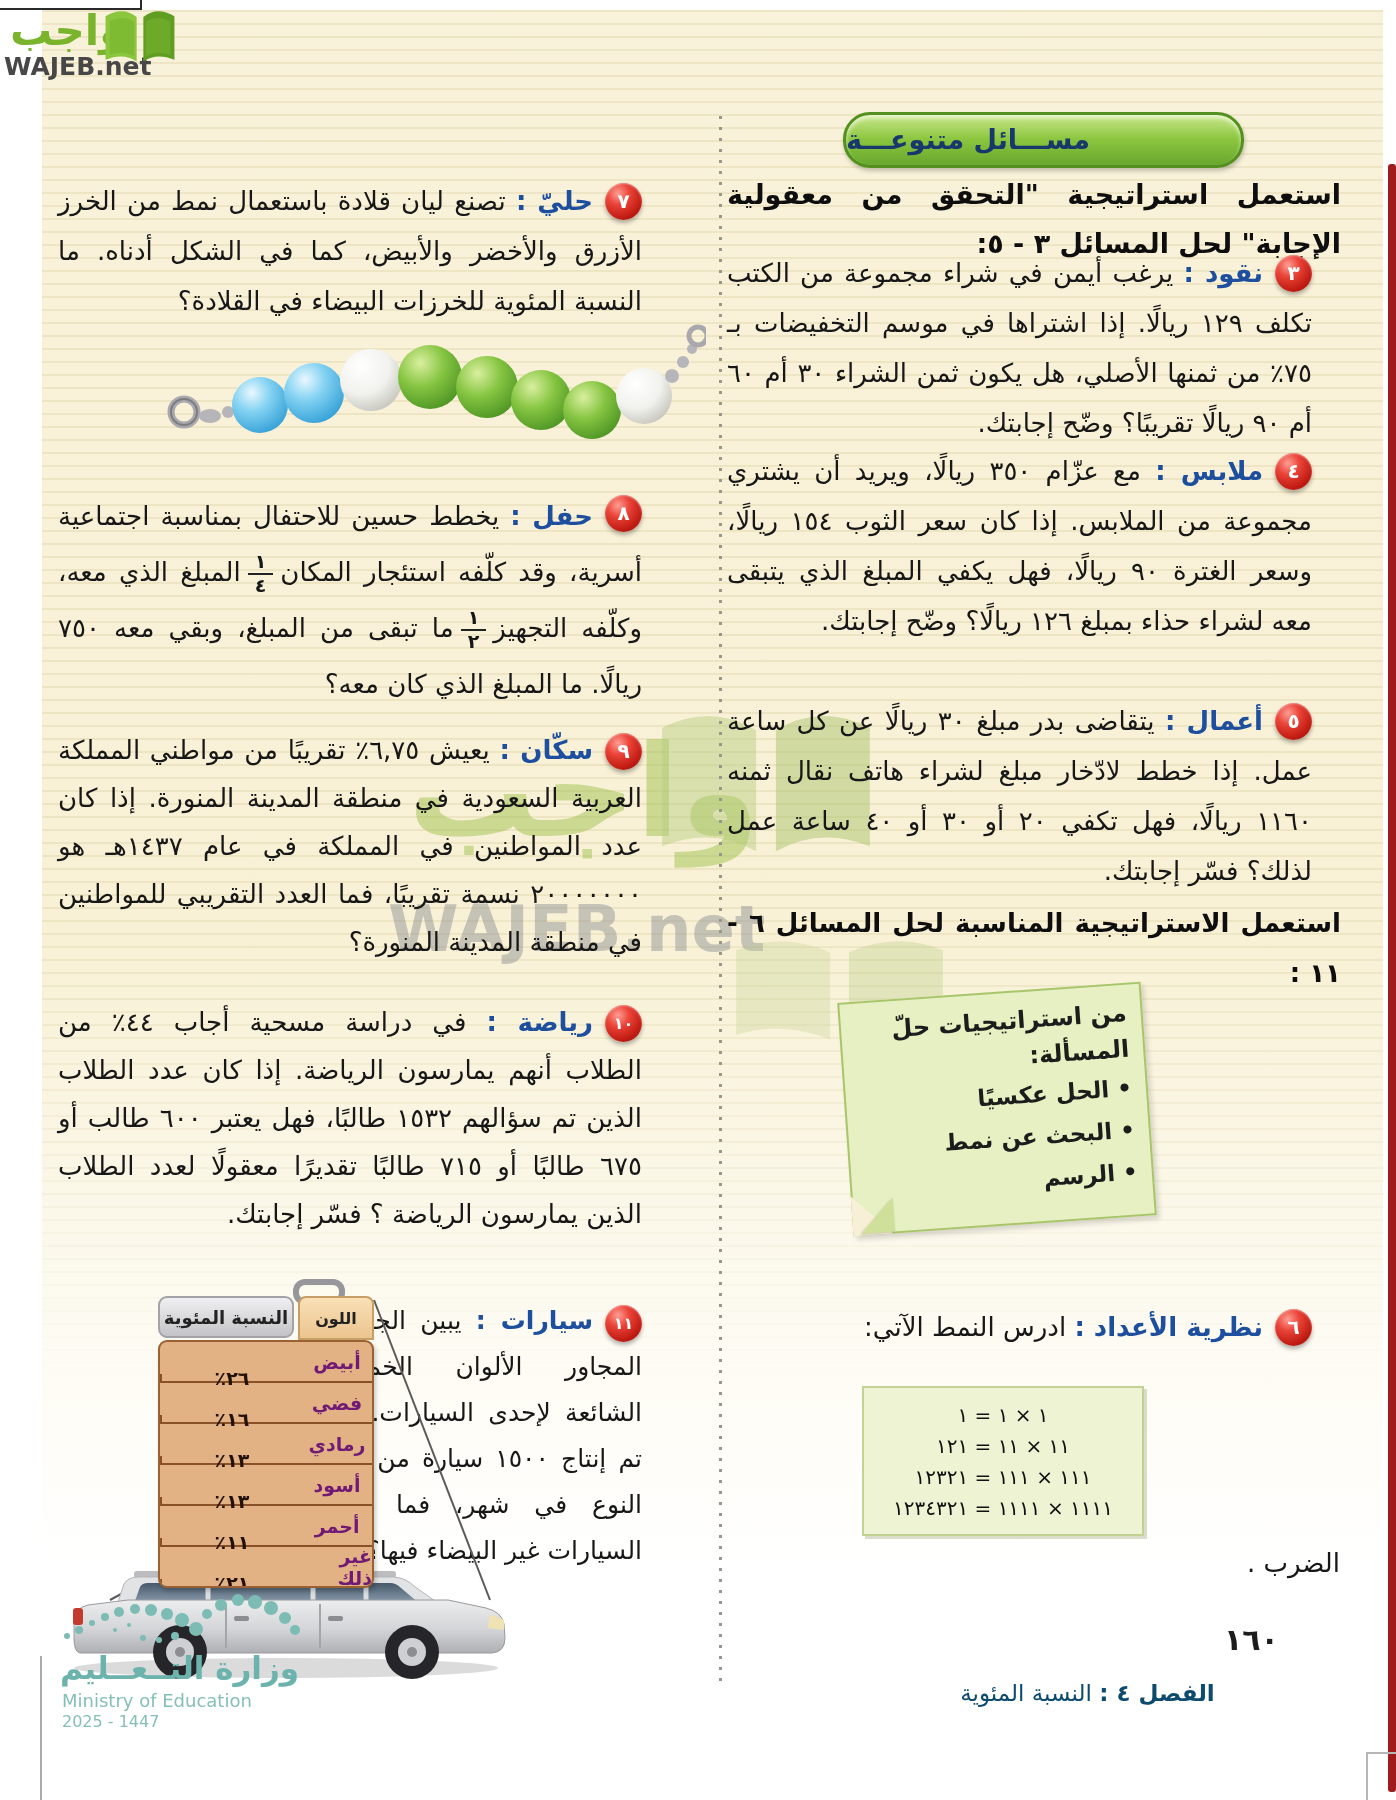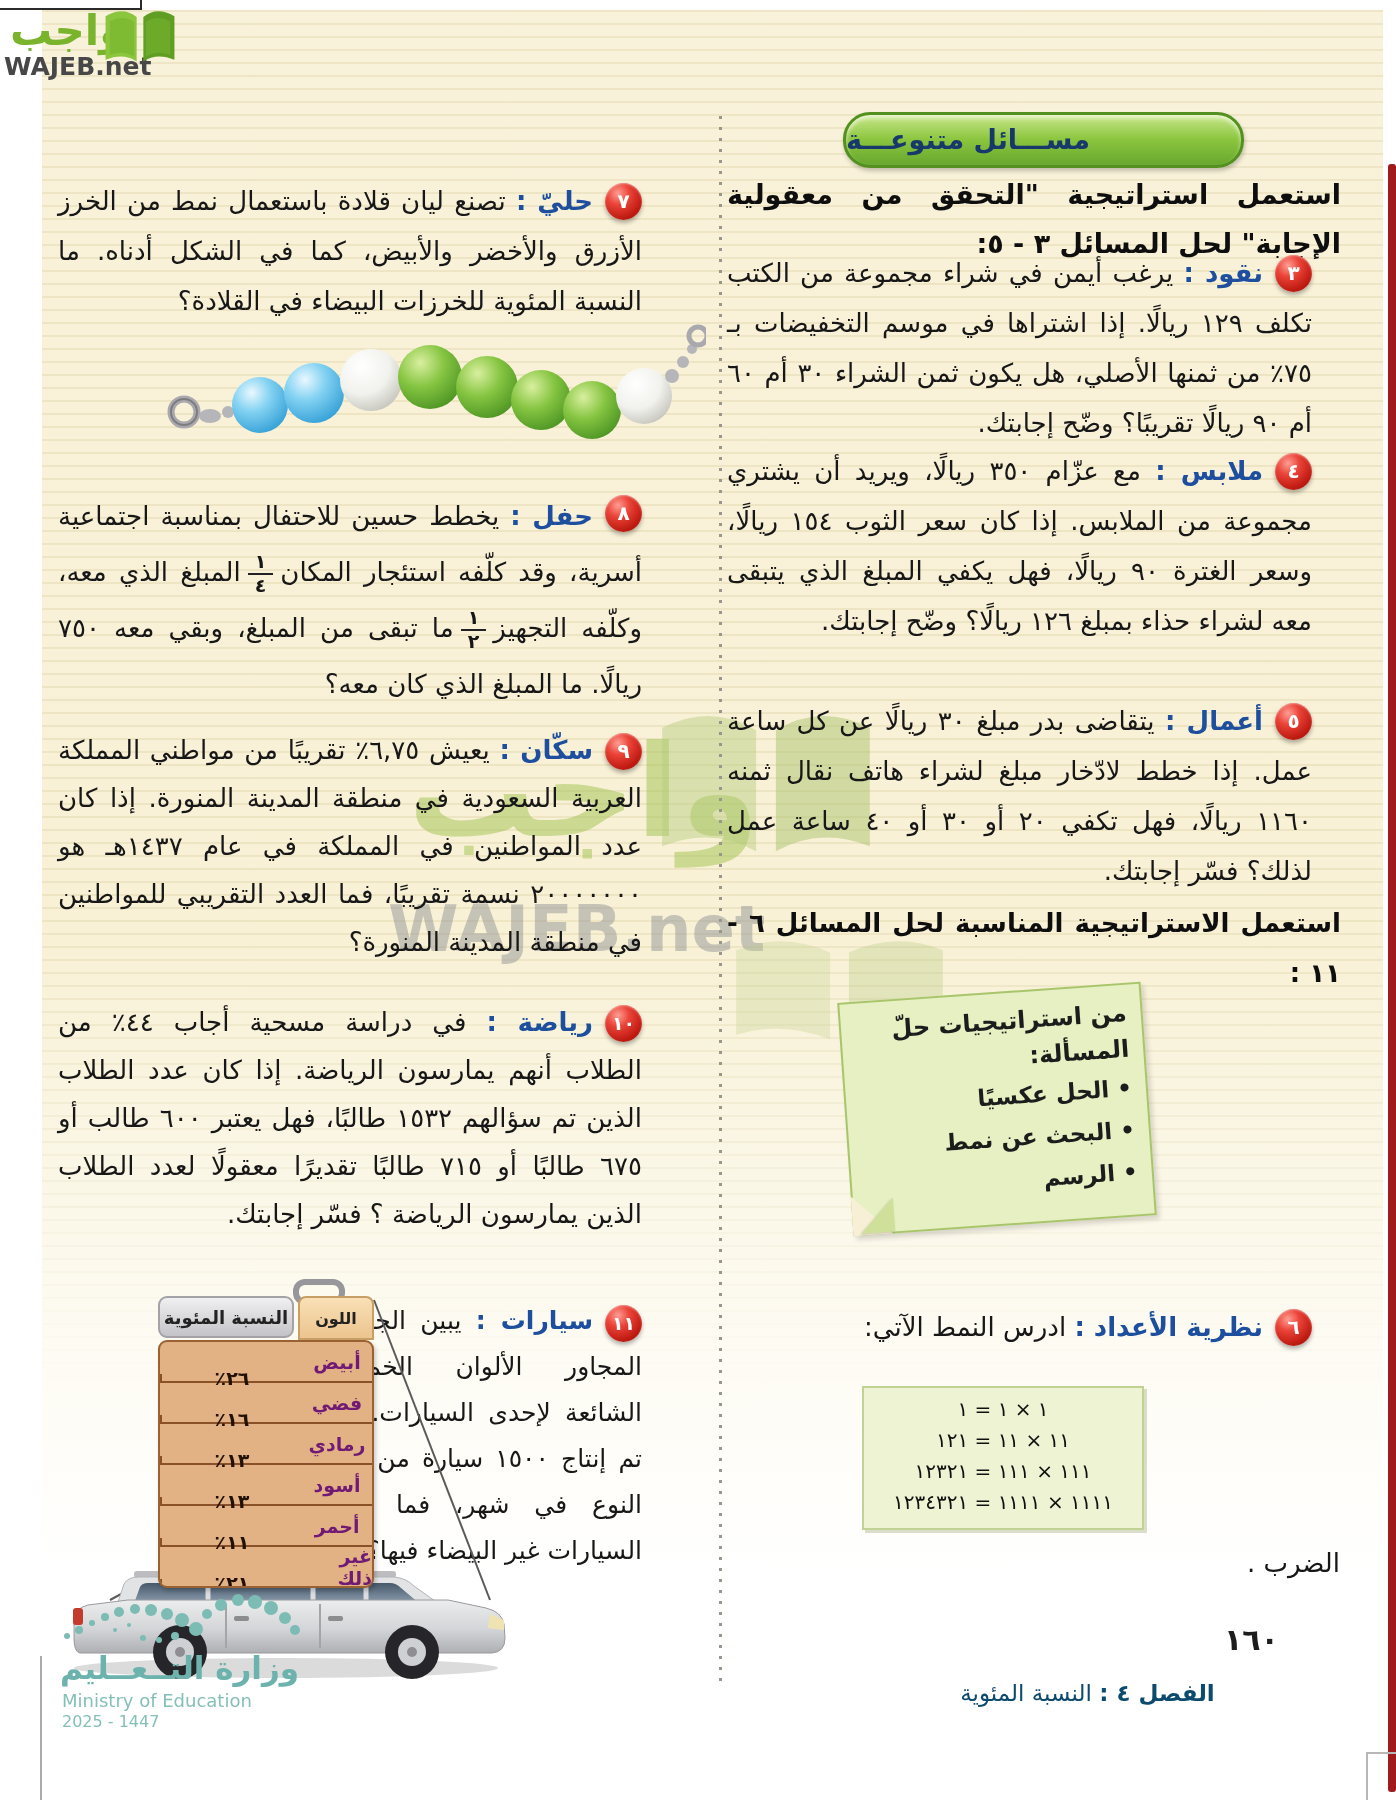--- a/index.html
+++ b/index.html
@@ -33,39 +33,39 @@
         box-shadow:inset 0 3px 4px rgba(255,255,255,.65),1px 3px 4px rgba(0,0,0,.22);}
   
   .tblk{position:absolute;direction:rtl;text-align:justify;text-align-last:right;
         font-size:26px;line-height:50px;color:#171717;}
   .bold{font-weight:bold;color:#0e0e0e;}
   .ptitle{color:#1d4f9e;font-weight:bold;}
   .badge{float:right;width:37px;height:37px;margin:7px 0 0 12px;border-radius:50%;
          background:radial-gradient(circle at 35% 28%,#ff9e93 0%,#ea4338 32%,#c01b12 70%,#8d0c06 100%);
          color:#fff;text-align:center;text-align-last:center;line-height:37px;font-size:20px;font-weight:bold;
          box-shadow:0 3px 4px rgba(0,0,0,.30),inset 0 1px 2px rgba(255,255,255,.45);}
-  .badge.two{font-size:19px;}
+  .badge.two{font-size:16px;}
   .frac{display:inline-block;text-align:center;text-align-last:center;vertical-align:middle;
         margin:0 7px;font-size:19px;line-height:1.15;font-weight:bold;}
   .frac .fn{display:block;border-bottom:2px solid #222;padding:0 7px;}
   .frac .fd{display:block;}
   
   .note{left:845px;top:992px;width:300px;height:230px;background:#e6f0c2;border:2px solid #a9c56c;
         transform:rotate(-4deg);box-shadow:3px 4px 5px rgba(0,0,0,.14);direction:rtl;}
   .note-in{position:absolute;right:14px;top:10px;left:14px;text-align:right;color:#1c1c1c;}
   .note-title{font-weight:bold;font-size:24px;line-height:36px;}
   .note-item{font-size:23px;line-height:42px;font-weight:bold;}
   .note-cut{position:absolute;bottom:-2px;left:-2px;width:0;height:0;
             border-bottom:40px solid #f7f0d6;border-right:40px solid transparent;}
   .note-ear{position:absolute;bottom:0px;left:6px;width:0;height:0;
             border-top:34px solid transparent;border-right:34px solid #cfe09a;
             filter:drop-shadow(-1px 1px 1px rgba(0,0,0,.2));}
   
   .pbox{left:862px;top:1386px;width:278px;height:134px;background:#edf3d3;border:2px solid #c2d294;
-        box-shadow:3px 3px 0 rgba(150,160,110,.35);direction:rtl;text-align:center;padding-top:6px;}
+        box-shadow:3px 3px 0 rgba(150,160,110,.35);direction:rtl;text-align:center;padding-top:12px;}
   .pline{font-size:20px;line-height:31px;color:#101010;}
   
   .ctable{left:158px;top:1296px;width:216px;direction:rtl;z-index:5;}
   .ct-head{display:flex;direction:rtl;height:44px;align-items:stretch;}
   .ct-hcolor{width:72px;background:linear-gradient(#f9e0b6,#ecc48e);border:2px solid #c79e66;
              border-radius:8px 8px 0 0;font-weight:bold;font-size:16px;color:#222;
              display:flex;align-items:center;justify-content:center;text-align:center;}
   .ct-hpct{flex:1;background:linear-gradient(#f0f0f2,#c4c4c8);border:2px solid #a3a3a7;border-radius:9px;
            margin:0 4px 2px 0;font-weight:bold;font-size:18px;color:#222;
            display:flex;align-items:center;justify-content:center;}

